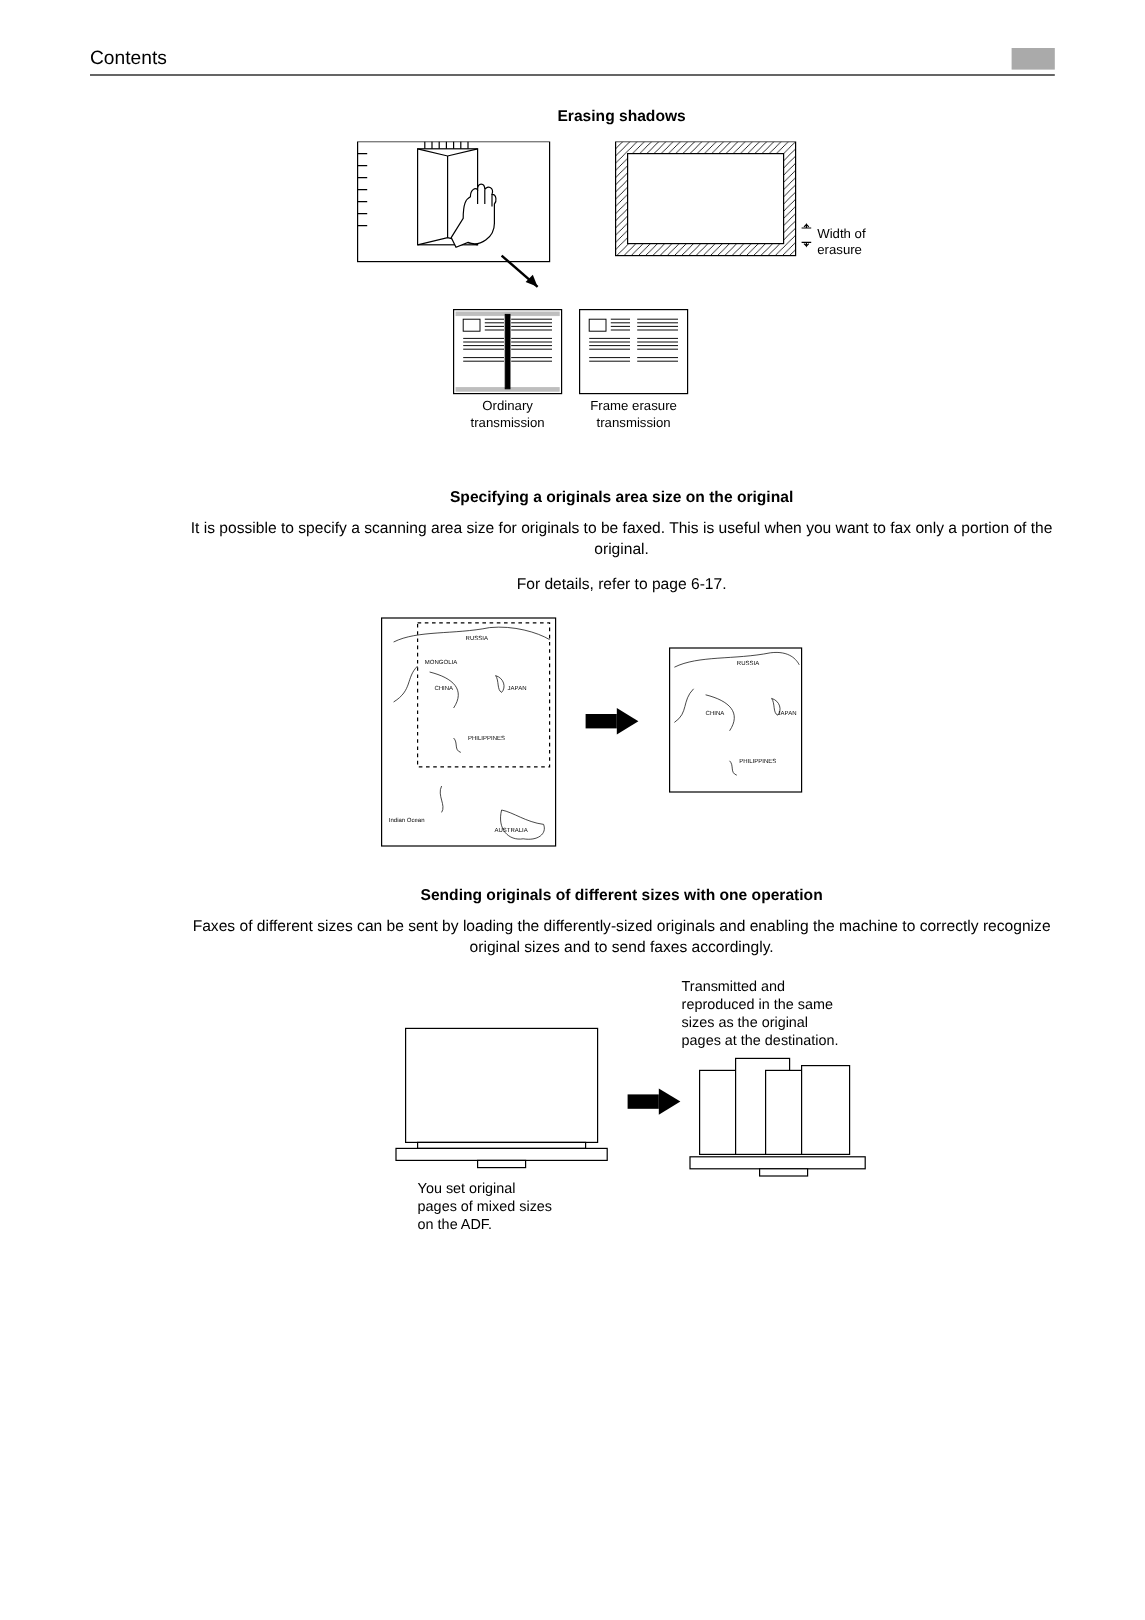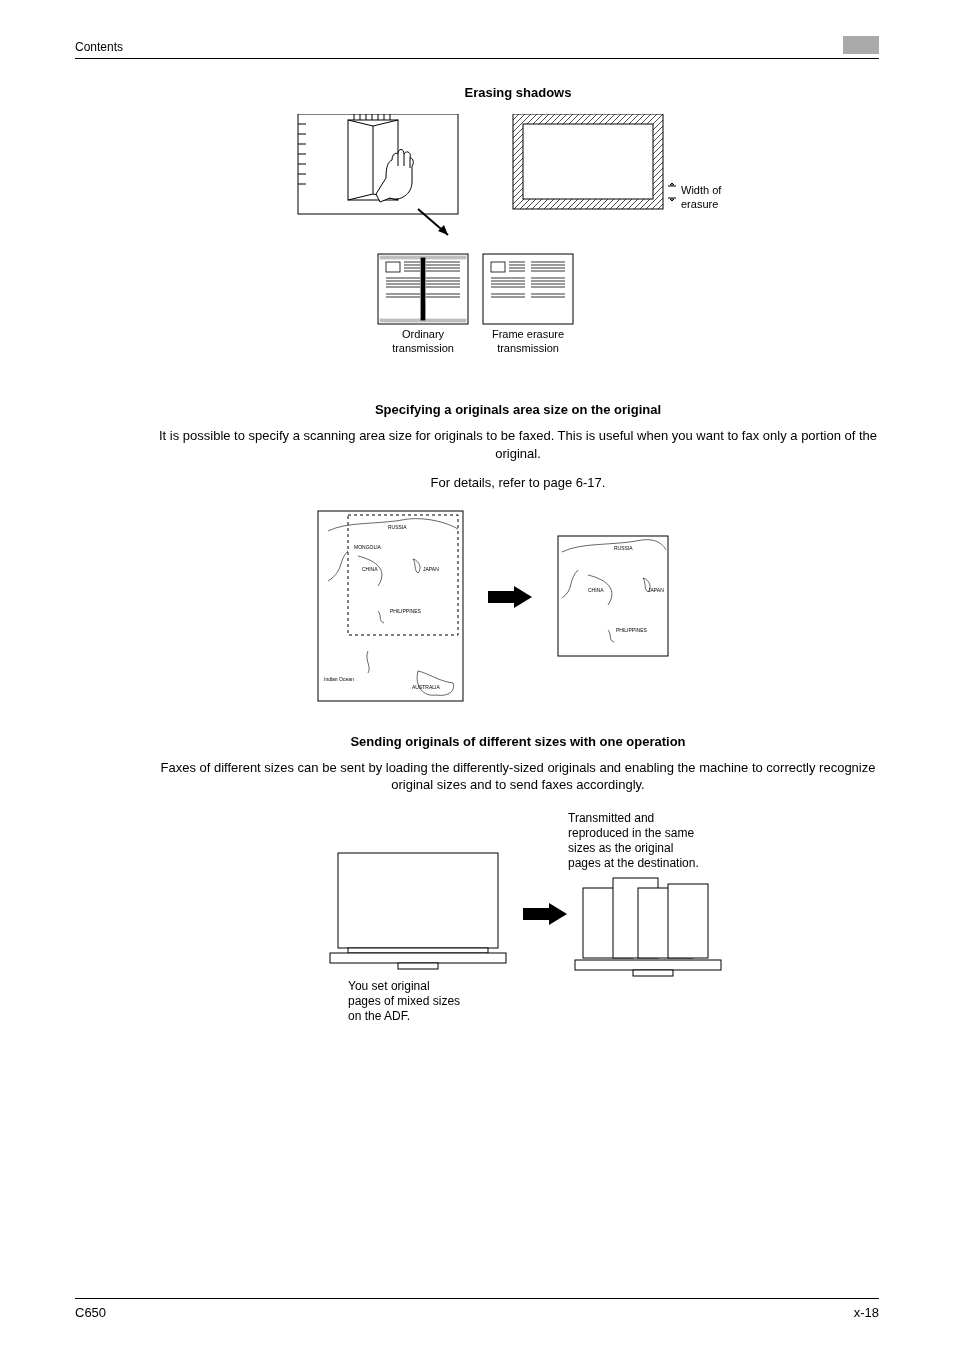--- a/index.html
+++ b/index.html
@@ -18,21 +18,21 @@
   }
   .header {
     display: flex;
     justify-content: space-between;
     align-items: flex-end;
     border-bottom: 1px solid #000;
     padding-bottom: 4px;
     margin-bottom: 26px;
   }
   .header-left {
-    font-size: 12px;
+    font-size: 16px;
   }
   .header-tab {
     width: 36px;
     height: 18px;
     background: #aaa;
     margin-top: -6px;
   }
   .content {
     margin-left: 82px;
     text-align: center;
@@ -293,18 +293,14 @@
         </g>
 
         <text x="110" y="182" font-size="12">You set original</text>
         <text x="110" y="197" font-size="12">pages of mixed sizes</text>
         <text x="110" y="212" font-size="12">on the ADF.</text>
       </svg>
     </div>
 
   </div>
 
-  <div class="footer">
-    <span>C650</span>
-    <span>x-18</span>
-  </div>
 
 </div>
 
 </body></html>

